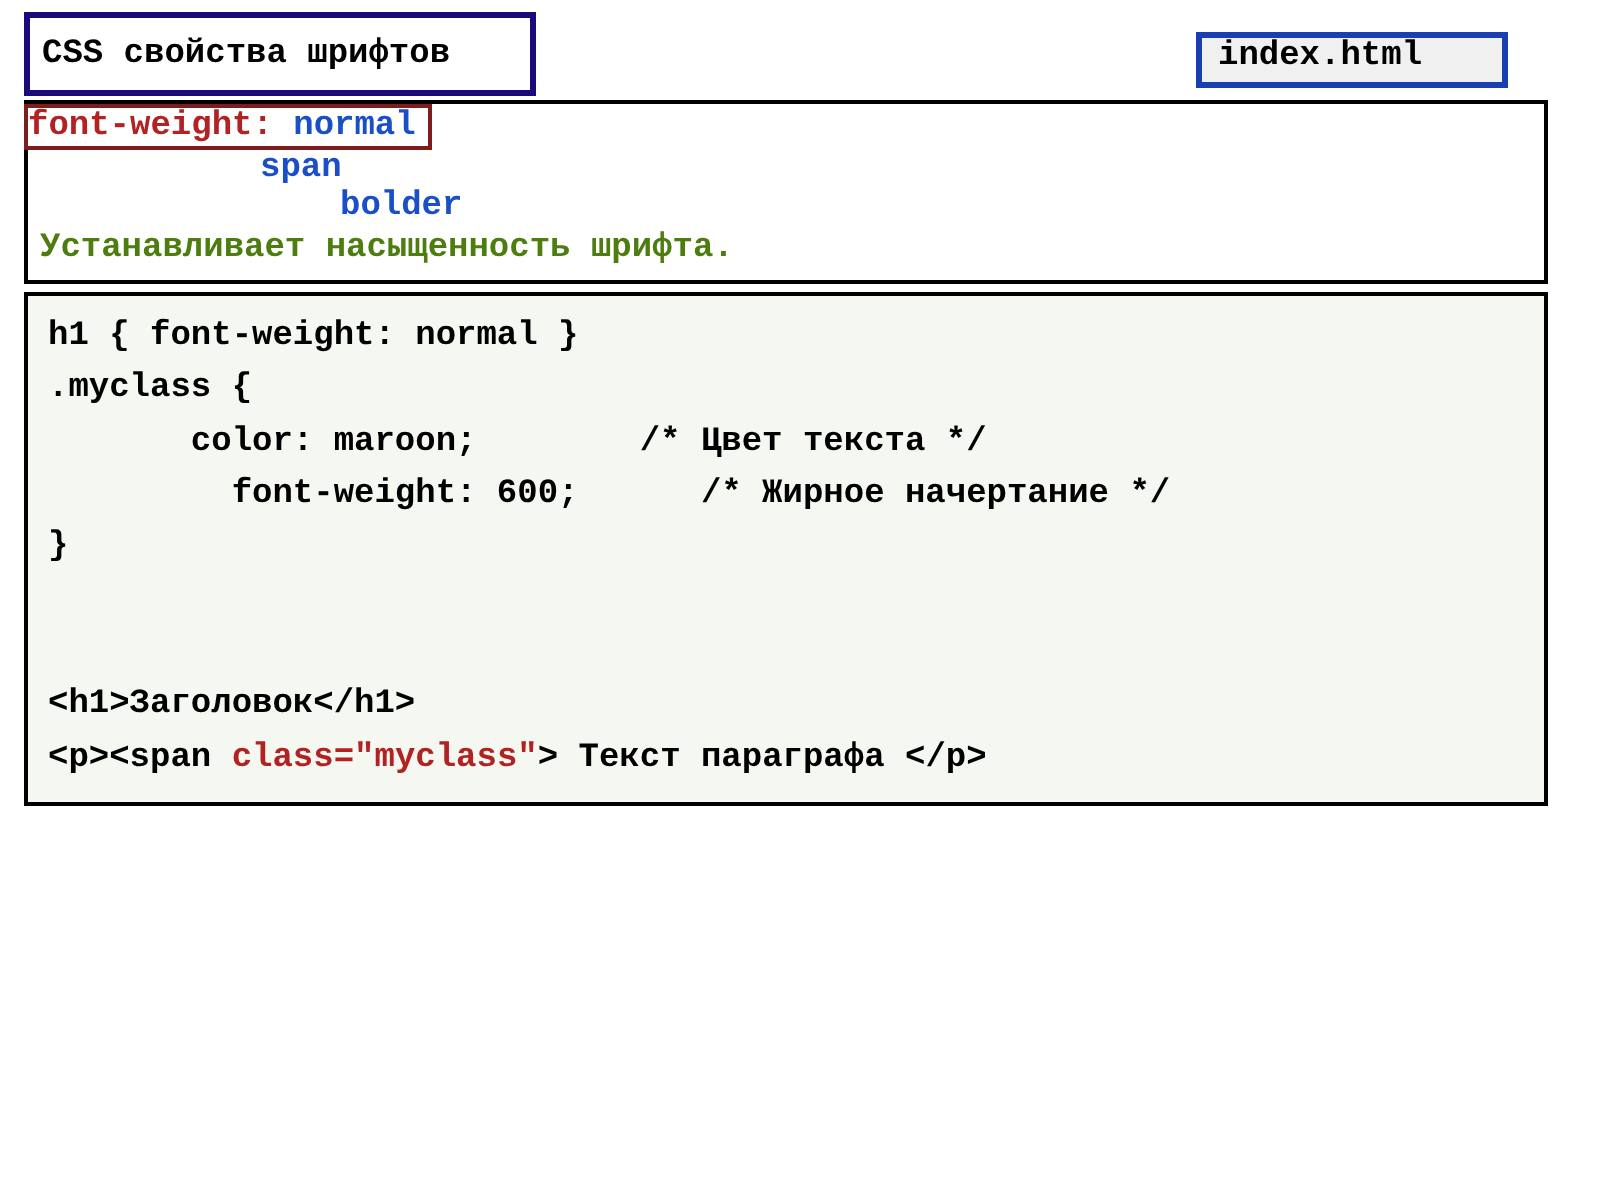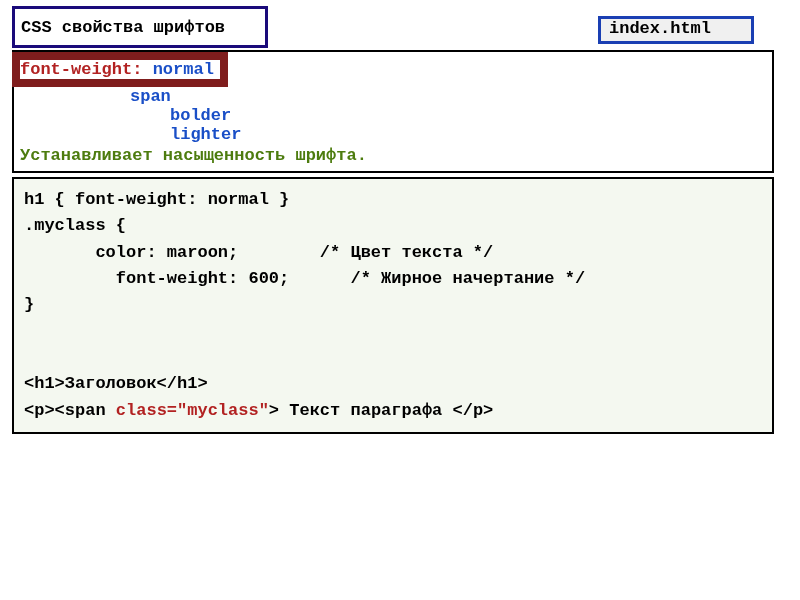--- a/index.html
+++ b/index.html
@@ -43,21 +43,21 @@
     padding-left: 8px;
     box-sizing: border-box;
   }
   .prop-box {
     margin-top: 0px;
     border: 2px solid #000;
     background: #fff;
     padding: 2px 6px 6px 6px;
   }
   .prop-first {
-    border: 8px solid #7f1d1d;
+    border: 2px solid #7f1d1d;
     display: inline-block;
     padding: 0 6px 0 0;
     margin: -2px 0 0 -8px;
     background: #fff;
   }
   .kw-prop { color: #b22222; }
   .kw-val  { color: #1a4fc7; }
   .values-line {
     padding-left: 150px;
   }
@@ -94,23 +94,20 @@
     <span class="prop-first">
       <span class="kw-prop">font-weight:</span>
       <span class="kw-val">normal</span>
     </span>
     <div class="values-line first">
       <span class="kw-val">span</span>
     </div>
     <div class="values-line">
       <span class="kw-val">bolder</span>
     </div>
-    <div class="values-line">
-      <span class="kw-val">lighter</span>
-    </div>
     <div class="desc">Устанавливает насыщенность шрифта.</div>
   </div>
 
   <div class="code-box"><span>h1 { font-weight: normal }</span>
 <span>.myclass {</span>
 <span>       color: maroon;        /* Цвет текста */</span>
 <span>         font-weight: 600;      /* Жирное начертание */</span>
 <span>}</span>
 <span></span>
 <span></span>

